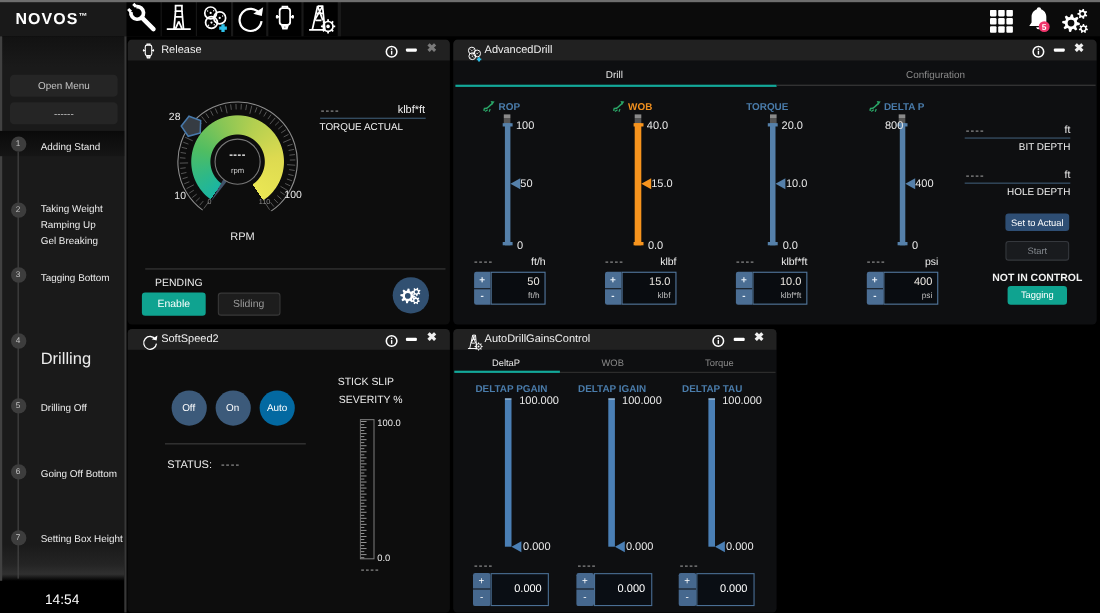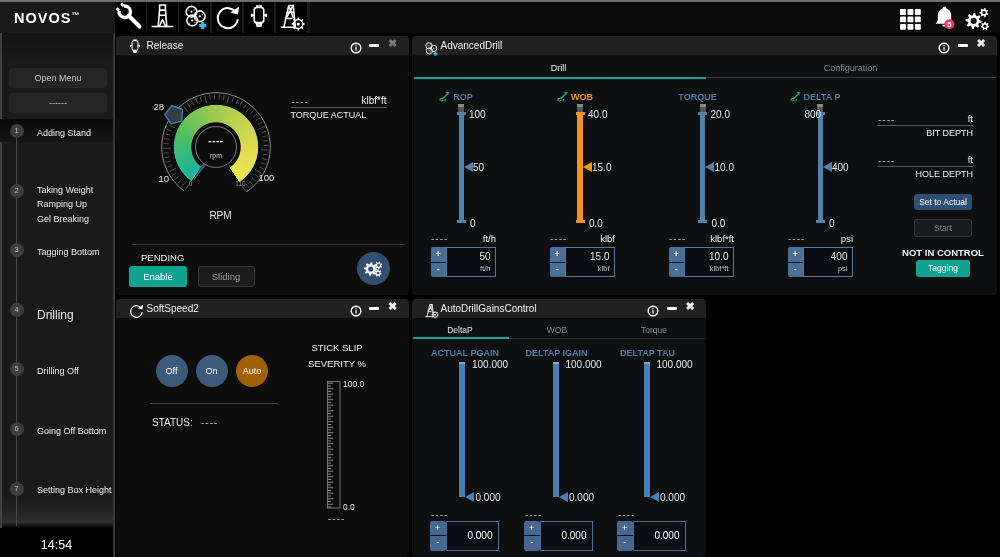--- a/index.html
+++ b/index.html
@@ -126,21 +126,21 @@
 <div class="abs" style="left:9px;top:93px;width:98px;height:20px;background:#252525;border-radius:4px;color:#c6c6c6;font-size:9px;text-align:center;line-height:20px">------</div>
 <div class="abs" style="left:0;top:119px;width:113px;height:23px;background:linear-gradient(#0a0a0a,#151515)"></div>
 <div class="abs" style="left:16px;top:138px;width:1px;height:388px;background:#484848"></div>
 <div class="abs" style="left:9.5px;top:124px;width:14px;height:14px;border-radius:50%;background:#3d3d3d;color:#c4c4c4;font-size:7.5px;text-align:center;line-height:14px">1</div>
 <div class="t" style="left:37px;top:126px;color:#ececec;font-size:9px;line-height:14.4px">Adding Stand</div>
 <div class="abs" style="left:9.5px;top:184px;width:14px;height:14px;border-radius:50%;background:#3d3d3d;color:#c4c4c4;font-size:7.5px;text-align:center;line-height:14px">2</div>
 <div class="t" style="left:37px;top:183px;color:#ececec;font-size:9px;line-height:14.4px">Taking Weight<br>Ramping Up<br>Gel Breaking</div>
 <div class="abs" style="left:9.5px;top:243px;width:14px;height:14px;border-radius:50%;background:#3d3d3d;color:#c4c4c4;font-size:7.5px;text-align:center;line-height:14px">3</div>
 <div class="t" style="left:37px;top:245px;color:#ececec;font-size:9px;line-height:14.4px">Tagging Bottom</div>
 <div class="abs" style="left:9.5px;top:303px;width:14px;height:14px;border-radius:50%;background:#3d3d3d;color:#c4c4c4;font-size:7.5px;text-align:center;line-height:14px">4</div>
-<div class="t" style="left:37px;top:308px;color:#ececec;font-size:12px;line-height:14.4px">Drilling</div>
+<div class="t" style="left:37px;top:320px;color:#ececec;font-size:15px;line-height:14.4px">Drilling</div>
 <div class="abs" style="left:9.5px;top:362px;width:14px;height:14px;border-radius:50%;background:#3d3d3d;color:#c4c4c4;font-size:7.5px;text-align:center;line-height:14px">5</div>
 <div class="t" style="left:37px;top:364px;color:#ececec;font-size:9px;line-height:14.4px">Drilling Off</div>
 <div class="abs" style="left:9.5px;top:422px;width:14px;height:14px;border-radius:50%;background:#3d3d3d;color:#c4c4c4;font-size:7.5px;text-align:center;line-height:14px">6</div>
 <div class="t" style="left:37px;top:424px;color:#ececec;font-size:9px;line-height:14.4px">Going Off Bottom</div>
 <div class="abs" style="left:9.5px;top:482px;width:14px;height:14px;border-radius:50%;background:#3d3d3d;color:#c4c4c4;font-size:7.5px;text-align:center;line-height:14px">7</div>
 <div class="t" style="left:37px;top:483px;color:#ececec;font-size:9px;line-height:14.4px">Setting Box Height</div>
 <div class="t" style="left:0;top:538px;width:113px;text-align:center;color:#fff;font-size:12.5px">14:54</div>
 <div class="panel" style="left:115.5px;top:35.5px;width:293px;height:259.5px;background:#0d0d0d">
 <div class="tbar"></div>
 <div class="abs" style="left:6px;top:-3px;transform:scale(0.62);transform-origin:center"><svg width="26" height="26" viewBox="0 0 24 24">
@@ -391,25 +391,25 @@
 
 <div style="position:absolute;left:234.0px;top:4.5px"><svg width="12" height="12" viewBox="0 0 16 16">
         <circle cx="8" cy="8" r="6.4" fill="none" stroke="#fff" stroke-width="1.9"></circle>
         <rect x="7.2" y="6.9" width="1.7" height="4.6" fill="#fff"></rect>
         <circle cx="8" cy="4.9" r="1" fill="#fff"></circle>
       </svg></div>
 <div style="position:absolute;left:253.5px;top:8.5px;width:10px;height:2.6px;background:#fff;border-radius:1px"></div>
 <div style="position:absolute;left:271.0px;top:1.5px;width:12px;height:14px;color:#f0f0f0;font-size:11px;font-weight:bold;text-align:center">✖</div>
 <div class="abs" style="left:40px;top:56px;width:32px;height:32px;border-radius:50%;background:#3c5a7a;color:#fff;font-size:9px;text-align:center;line-height:32px">Off</div>
 <div class="abs" style="left:80px;top:56px;width:32px;height:32px;border-radius:50%;background:#3c5a7a;color:#fff;font-size:9px;text-align:center;line-height:32px">On</div>
-<div class="abs" style="left:120.5px;top:56px;width:32px;height:32px;border-radius:50%;background:#a16207;color:#fff;font-size:9px;text-align:center;line-height:32px">Auto</div>
+<div class="abs" style="left:120.5px;top:56px;width:32px;height:32px;border-radius:50%;background:#0369a1;color:#fff;font-size:9px;text-align:center;line-height:32px">Auto</div>
 <div class="abs" style="left:34px;top:104px;width:128px;height:1px;background:#3f3f3f"></div>
 <div class="t" style="left:36.5px;top:118px;color:#ededed;font-size:10px">STATUS:</div>
 <div class="t" style="left:85.5px;top:118.5px;color:#b5b5b5;font-size:10px;letter-spacing:1px">----</div>
-<div class="t" style="left:191.5px;top:43.5px;width:60px;text-align:center;color:#ededed;font-size:9.5px">STICK SLIP</div>
+<div class="t" style="left:191.5px;top:43.5px;width:60px;text-align:left;color:#ededed;font-size:9.5px">STICK SLIP</div>
 <div class="t" style="left:188.5px;top:59px;width:66px;text-align:center;color:#ededed;font-size:9.5px">SEVERITY %</div>
 <svg style="position:absolute;left:211.5px;top:82.5px" width="20" height="128" viewBox="0 0 20 128">
 <rect x="0.5" y="0.5" width="12.5" height="126.5" fill="none" stroke="#808080" stroke-width="0.9"></rect>
 <line x1="1" y1="2.2" x2="6.2" y2="2.2" stroke="#a0a0a0" stroke-width="0.85"></line>
 <line x1="1" y1="5.0" x2="4.2" y2="5.0" stroke="#a0a0a0" stroke-width="0.85"></line>
 <line x1="1" y1="7.7" x2="6.2" y2="7.7" stroke="#a0a0a0" stroke-width="0.85"></line>
 <line x1="1" y1="10.4" x2="4.2" y2="10.4" stroke="#a0a0a0" stroke-width="0.85"></line>
 <line x1="1" y1="13.2" x2="6.2" y2="13.2" stroke="#a0a0a0" stroke-width="0.85"></line>
 <line x1="1" y1="15.9" x2="4.2" y2="15.9" stroke="#a0a0a0" stroke-width="0.85"></line>
 <line x1="1" y1="18.7" x2="6.2" y2="18.7" stroke="#a0a0a0" stroke-width="0.85"></line>
@@ -487,21 +487,21 @@
         <rect x="7.2" y="6.9" width="1.7" height="4.6" fill="#fff"></rect>
         <circle cx="8" cy="4.9" r="1" fill="#fff"></circle>
       </svg></div>
 <div style="position:absolute;left:255.0px;top:8.5px;width:10px;height:2.6px;background:#fff;border-radius:1px"></div>
 <div style="position:absolute;left:272.5px;top:1.5px;width:12px;height:14px;color:#f0f0f0;font-size:11px;font-weight:bold;text-align:center">✖</div>
 <div class="t" style="left:0px;top:26.5px;width:97px;text-align:center;color:#e8e8e8;font-size:8.5px">DeltaP</div>
 <div class="t" style="left:97px;top:26.5px;width:97px;text-align:center;color:#8a8a8a;font-size:8.5px">WOB</div>
 <div class="t" style="left:194px;top:26.5px;width:97px;text-align:center;color:#8a8a8a;font-size:8.5px">Torque</div>
 <div class="abs" style="left:97px;top:39.5px;width:196px;height:1px;background:#303030"></div>
 <div class="abs" style="left:1.5px;top:38px;width:95.5px;height:2.8px;background:#13a89a"></div>
-<div class="t" style="left:6.5px;top:49px;width:94px;text-align:center;color:#4a7cab;font-size:9px;font-weight:bold">ACTUAL PGAIN</div>
+<div class="t" style="left:6.5px;top:49px;width:94px;text-align:center;color:#4a7cab;font-size:9px;font-weight:bold">DELTAP PGAIN</div>
 <div class="abs" style="left:47.5px;top:63px;width:6px;height:135.5px;background:linear-gradient(#85a9cb 0,#85a9cb 2px,#4a7fb5 2px)"></div>
 <div class="t" style="left:60.5px;top:60px;color:#e8e8e8;font-size:10px">100.000</div>
 <div class="abs" style="left:53.5px;top:193px;width:0;height:0;border-top:5.5px solid transparent;border-bottom:5.5px solid transparent;border-right:9.5px solid #4a7fb5"></div>
 <div class="t" style="left:64.0px;top:193.5px;color:#e8e8e8;font-size:10px">0.000</div>
 <div class="t" style="left:19.5px;top:210px;color:#b5b5b5;font-size:10px;letter-spacing:1px">----</div>
 <div class="abs" style="left:18.5px;top:222px;width:15.5px;height:14.5px;background:#46688e;border-radius:2px 2px 0 0;color:#fff;font-size:9px;text-align:center;line-height:14.5px">+</div>
 <div class="abs" style="left:18.5px;top:237.5px;width:15.5px;height:14.5px;background:#46688e;border-radius:0 0 2px 2px;color:#fff;font-size:9px;text-align:center;line-height:13px">-</div>
 <div class="abs" style="left:34.0px;top:222px;width:53px;height:30px;background:#0a0e14;border:1px solid #4a6f94;color:#fff;font-size:10px;text-align:right;line-height:28px;padding-right:5px">0.000</div>
 <div class="t" style="left:98px;top:49px;width:94px;text-align:center;color:#4a7cab;font-size:9px;font-weight:bold">DELTAP IGAIN</div>
 <div class="abs" style="left:141px;top:63px;width:6px;height:135.5px;background:linear-gradient(#85a9cb 0,#85a9cb 2px,#4a7fb5 2px)"></div>

